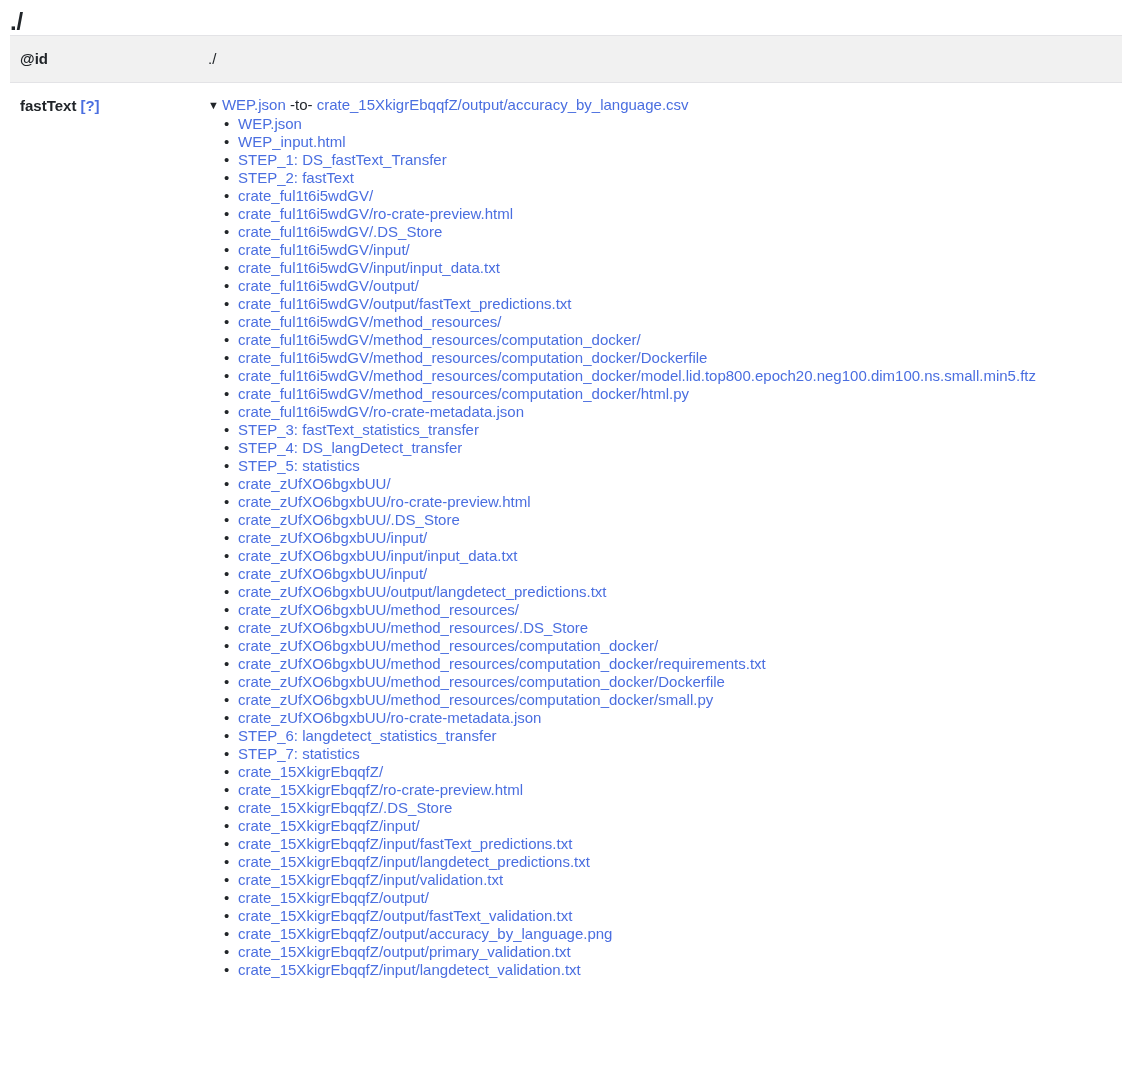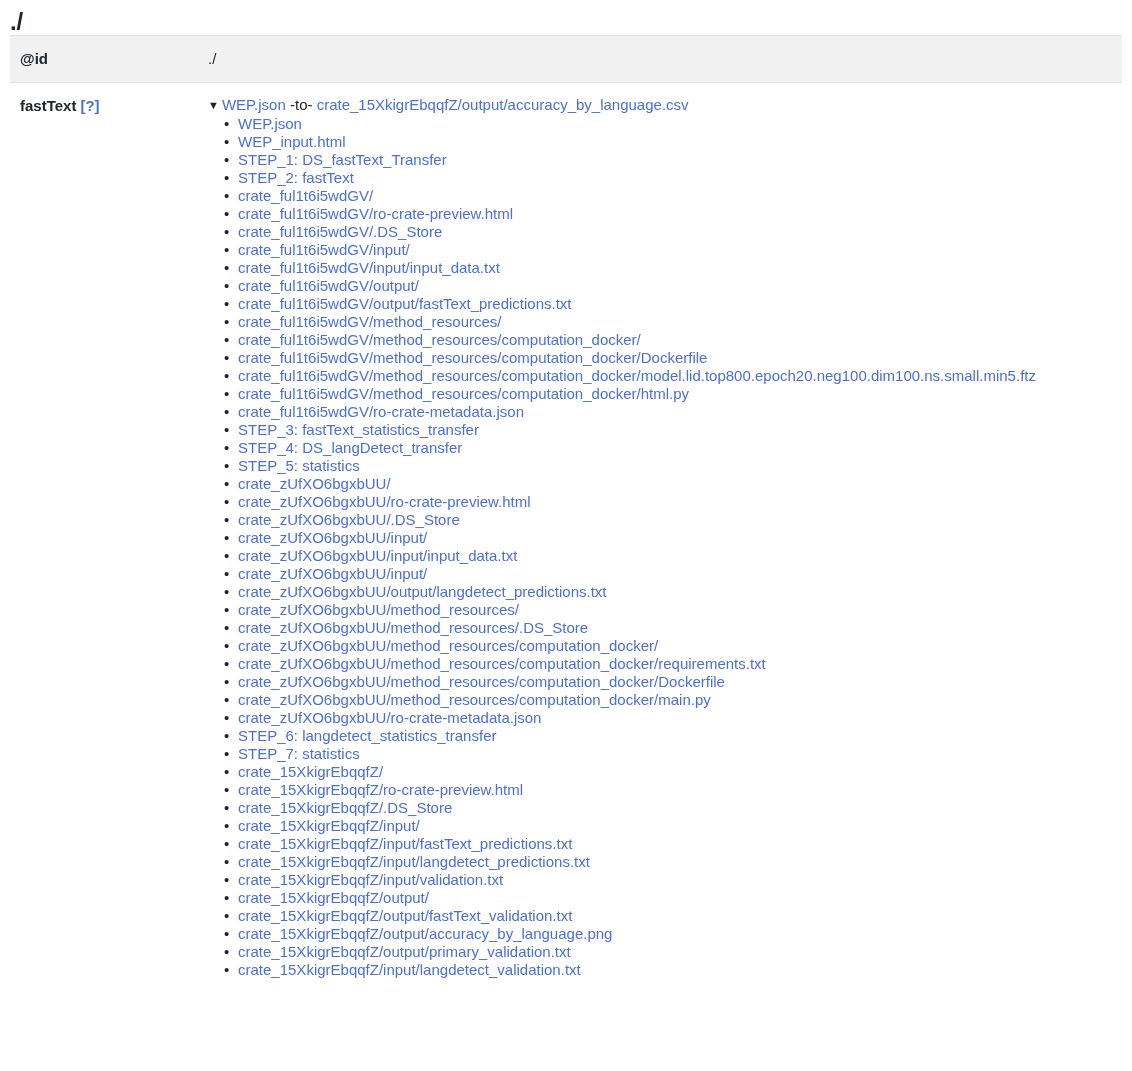--- a/index.html
+++ b/index.html
@@ -180,21 +180,21 @@
               <li><a href="#">crate_zUfXO6bgxbUU/.DS_Store</a></li>
               <li><a href="#">crate_zUfXO6bgxbUU/input/</a></li>
               <li><a href="#">crate_zUfXO6bgxbUU/input/input_data.txt</a></li>
               <li><a href="#">crate_zUfXO6bgxbUU/input/</a></li>
               <li><a href="#">crate_zUfXO6bgxbUU/output/langdetect_predictions.txt</a></li>
               <li><a href="#">crate_zUfXO6bgxbUU/method_resources/</a></li>
               <li><a href="#">crate_zUfXO6bgxbUU/method_resources/.DS_Store</a></li>
               <li><a href="#">crate_zUfXO6bgxbUU/method_resources/computation_docker/</a></li>
               <li><a href="#">crate_zUfXO6bgxbUU/method_resources/computation_docker/requirements.txt</a></li>
               <li><a href="#">crate_zUfXO6bgxbUU/method_resources/computation_docker/Dockerfile</a></li>
-              <li><a href="#">crate_zUfXO6bgxbUU/method_resources/computation_docker/main.py</a></li>
+              <li><a href="#">crate_zUfXO6bgxbUU/method_resources/computation_docker/small.py</a></li>
               <li><a href="#">crate_zUfXO6bgxbUU/ro-crate-metadata.json</a></li>
               <li><a href="#">STEP_6: langdetect_statistics_transfer</a></li>
               <li><a href="#">STEP_7: statistics</a></li>
               <li><a href="#">crate_15XkigrEbqqfZ/</a></li>
               <li><a href="#">crate_15XkigrEbqqfZ/ro-crate-preview.html</a></li>
               <li><a href="#">crate_15XkigrEbqqfZ/.DS_Store</a></li>
               <li><a href="#">crate_15XkigrEbqqfZ/input/</a></li>
               <li><a href="#">crate_15XkigrEbqqfZ/input/fastText_predictions.txt</a></li>
               <li><a href="#">crate_15XkigrEbqqfZ/input/langdetect_predictions.txt</a></li>
               <li><a href="#">crate_15XkigrEbqqfZ/input/validation.txt</a></li>

